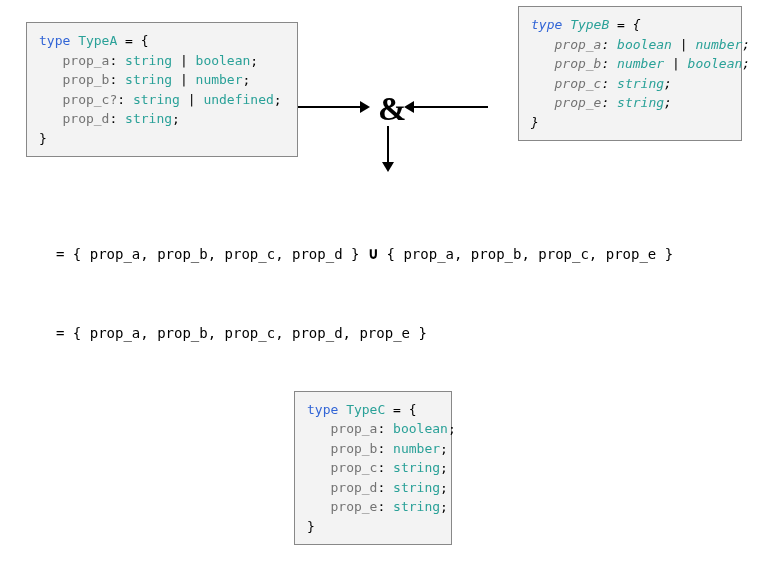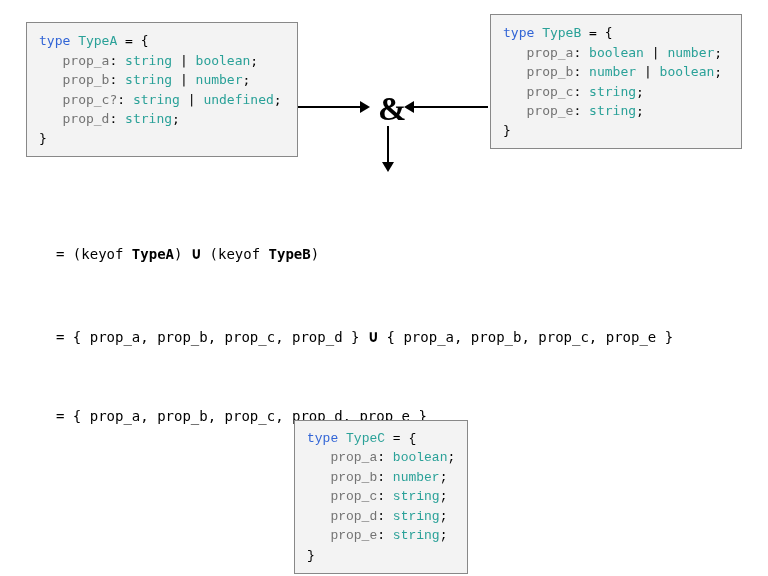--- a/index.html
+++ b/index.html
@@ -20,22 +20,22 @@
     line-height: 1.5;
     white-space: pre;
   }
   .kw   { color: #3265d6; }
   .tn   { color: #2aa198; }
   .typ  { color: #2aa198; margin-top: 11px; }
   .pun  { color: #000; }
   .prop { color: #737373; }
 
   #boxA { top: 22px; left: 26px; width: 272px; }
-  #boxB { top: 14px; right: 26px; width: 252px; }
-  #boxC { bottom: 2px; left: 294px; width: 174px; font-family: Liberation Mono, monospace; }
+  #boxB { top: 6px; right: 26px; width: 224px; font-style: italic; }
+  #boxC { bottom: 31px; left: 294px; width: 158px; }
 
   .amp {
     position: absolute;
     top: 90px;
     left: 378px;
     font-family: Georgia, "Times New Roman", serif;
     font-size: 34px;
     font-weight: 600;
     color: #000;
   }
@@ -92,21 +92,20 @@
   <div class="arrow-line" style="top:0; left:12px; width:74px; height:2px;"></div>
   <div class="arrow-head" style="top:-5px; left:2px; border-width:6px 10px 6px 0; border-color:transparent #000 transparent transparent;"></div>
 </div>
 
 <div class="arrow" style="top:126px; left:387px; width:2px; height:48px;">
   <div class="arrow-line" style="top:0; left:0; width:2px; height:38px;"></div>
   <div class="arrow-head" style="top:36px; left:-5px; border-width:10px 6px 0 6px; border-color:#000 transparent transparent transparent;"></div>
 </div>
 
 <div class="midblock">
-  <div class="row indent1"><span>= (keyof </span><span class="bold">TypeA</span><span>) </span><span class="setop">∪</span><span> (keyof </span><span class="bold">TypeB</span><span>)</span></div>
   <div class="row indent1"><span>= { prop_a, prop_b, prop_c, prop_d } </span><span class="setop">∪</span><span> { prop_a, prop_b, prop_c, prop_e }</span></div>
   <div class="row indent1"><span>= { prop_a, prop_b, prop_c, prop_d, prop_e }</span></div>
   <div style="height:14px"></div>
   
   
   
   
   
   
 </div>

